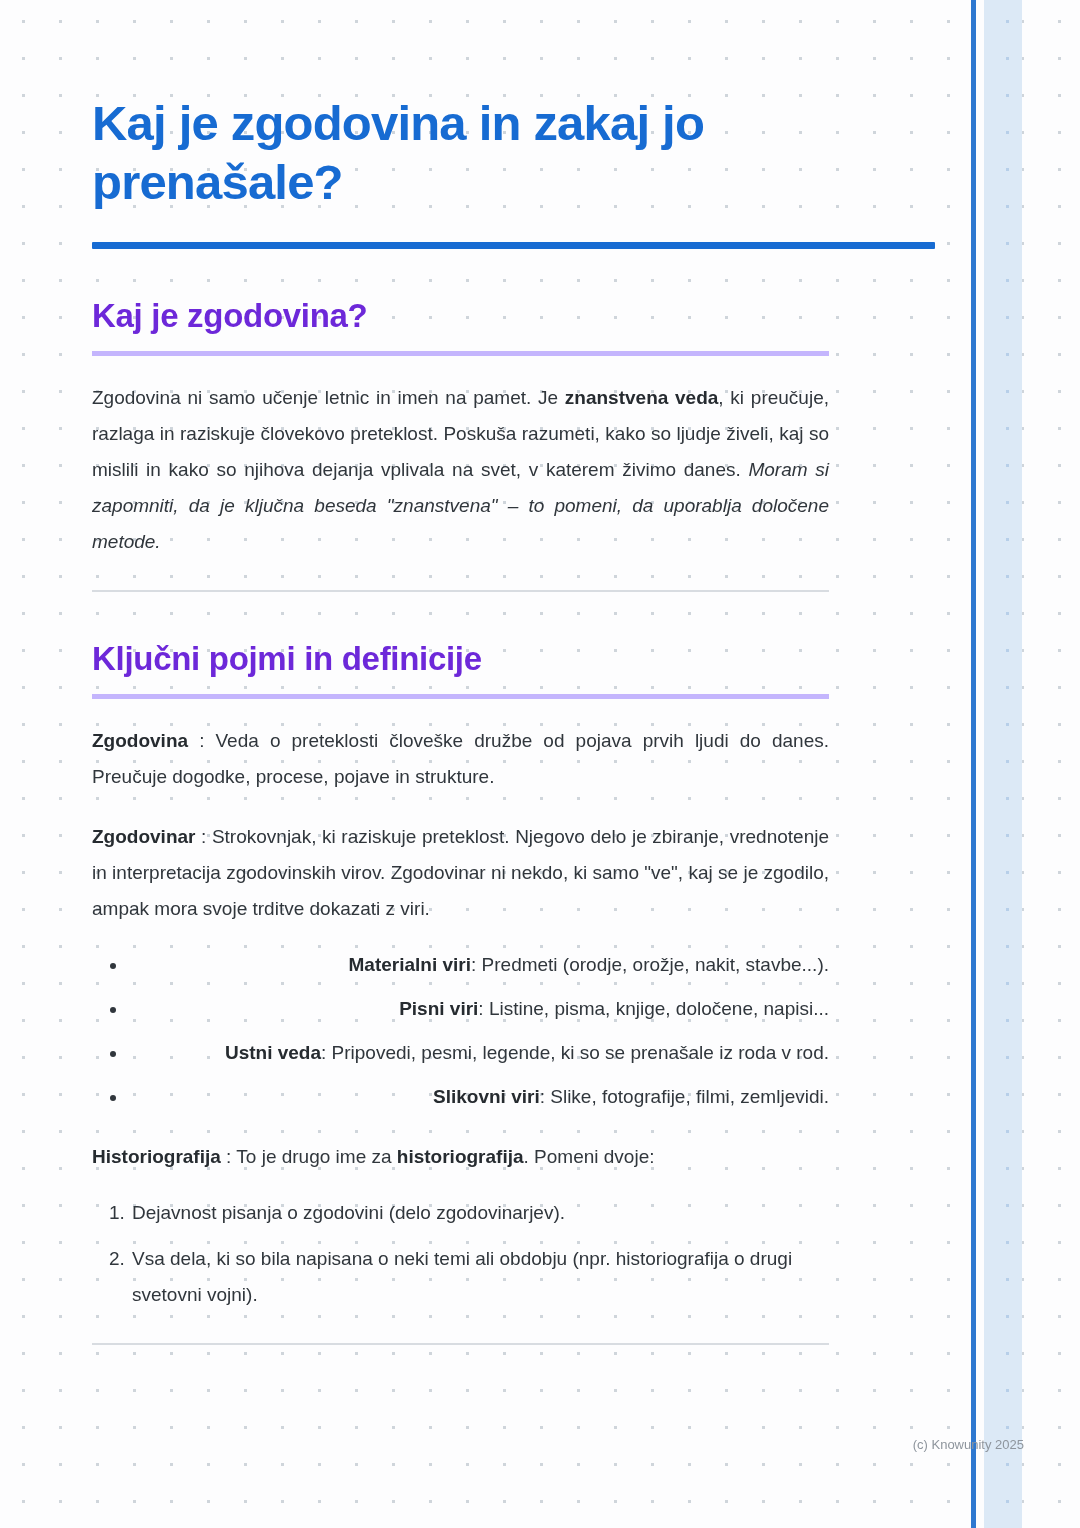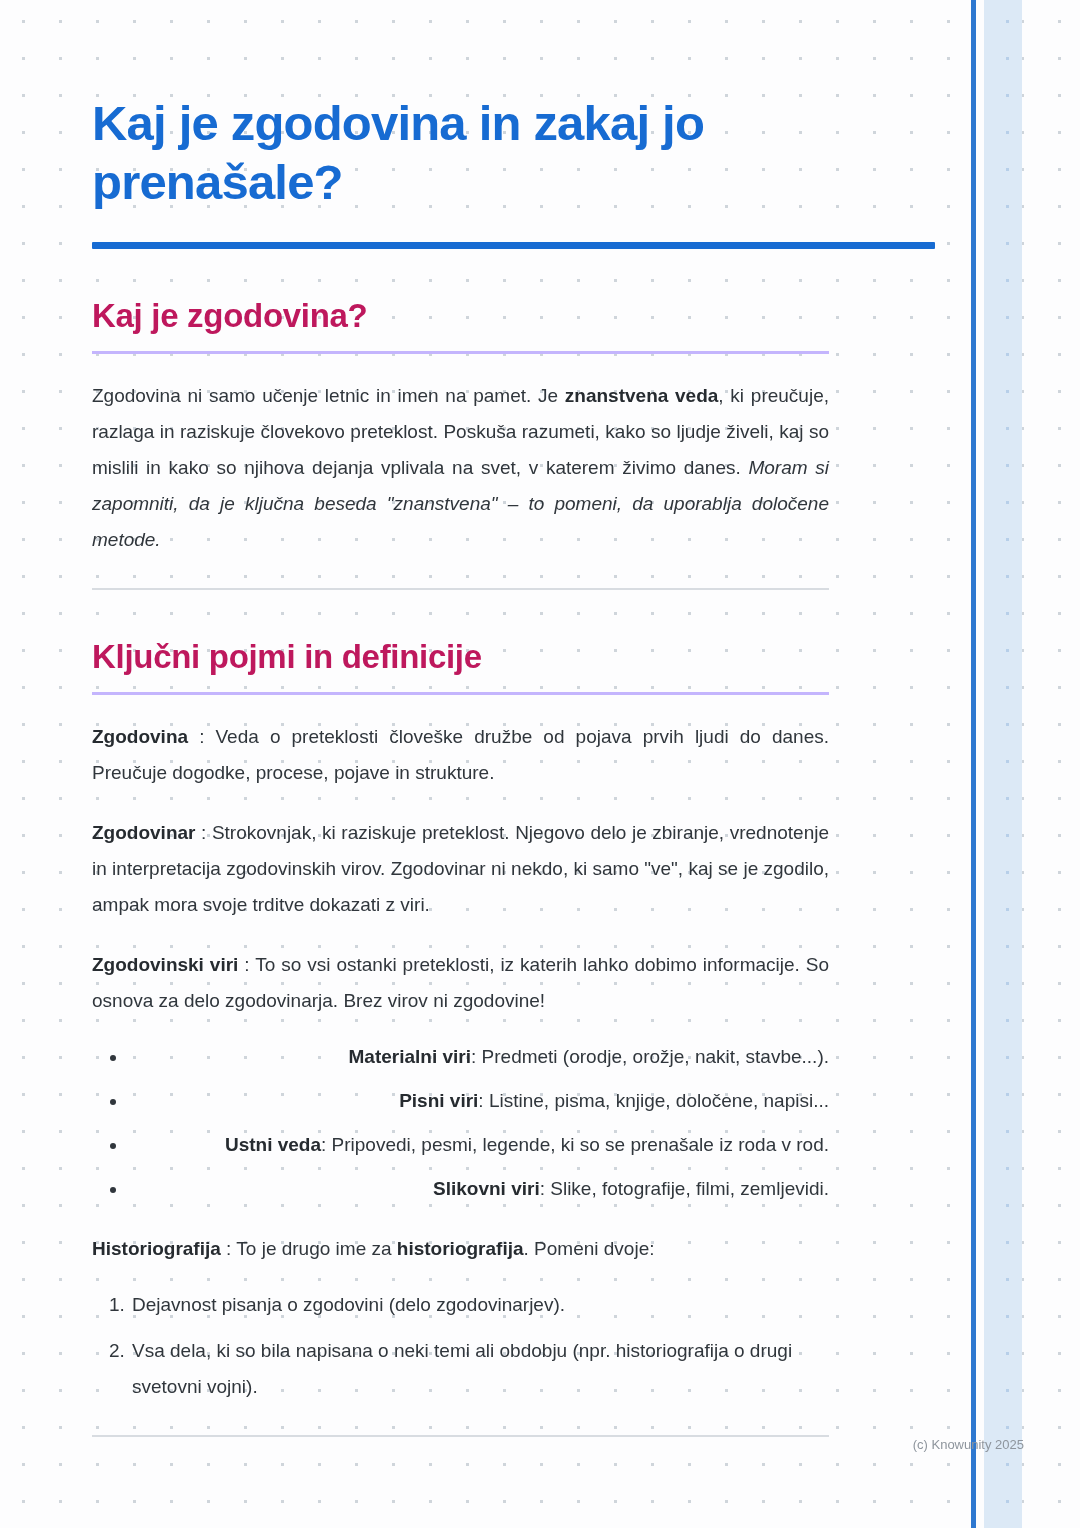--- a/index.html
+++ b/index.html
@@ -63,22 +63,22 @@
     background: #176bd2;
     border-radius: 1px;
   }
   .section { width: 737px; }
   h2.section-heading {
     margin: 48px 0 0 0;
     padding-bottom: 16px;
     font-size: 33px;
     font-weight: 700;
     letter-spacing: -0.3px;
-    color: #be185d;
-    border-bottom: 3px solid #c4b5fd;
+    color: #6d28d9;
+    border-bottom: 5px solid #c4b5fd;
   }
   .para {
     margin: 24px 0 0 0;
     font-size: 19px;
     line-height: 36px;
   }
   .justify { text-align: justify; }
   .para strong, li strong { font-weight: 700; color: #262b30; }
   .para em { font-style: italic; }
   hr.divider {
@@ -135,21 +135,20 @@
     <hr class="divider">
   </section>
 
   <section class="section">
     <h2 class="section-heading">Ključni pojmi in definicije</h2>
 
     <p class="para justify"><strong>Zgodovina</strong><span> : </span><span>Veda o preteklosti človeške družbe od pojava prvih ljudi do danes. Preučuje dogodke, procese, pojave in strukture.</span></p>
 
     <p class="para justify"><strong>Zgodovinar</strong><span> : </span><span>Strokovnjak, ki raziskuje preteklost. Njegovo delo je zbiranje, vrednotenje in interpretacija zgodovinskih virov. Zgodovinar ni nekdo, ki samo "ve", kaj se je zgodilo, ampak mora svoje trditve dokazati z viri.</span></p>
 
-    <p class="para justify"><strong>Zgodovinski viri</strong><span> : </span><span>To so vsi ostanki preteklosti, iz katerih lahko dobimo informacije. So osnova za delo zgodovinarja. Brez virov ni zgodovine!</span></p>
 
     <ul class="bullet-list">
       <li><strong>Materialni viri</strong><span>: </span><span>Predmeti (orodje, orožje, nakit, stavbe...).</span></li>
       <li><strong>Pisni viri</strong><span>: </span><span>Listine, pisma, knjige, določene, napisi...</span></li>
       <li><strong>Ustni veda</strong><span>: </span><span>Pripovedi, pesmi, legende, ki so se prenašale iz roda v rod.</span></li>
       <li><strong>Slikovni viri</strong><span>: </span><span>Slike, fotografije, filmi, zemljevidi.</span></li>
     </ul>
 
     <p class="para"><strong>Historiografija</strong><span> : </span><span>To je drugo ime za </span><strong>historiografija</strong><span>. Pomeni dvoje:</span></p>
 

